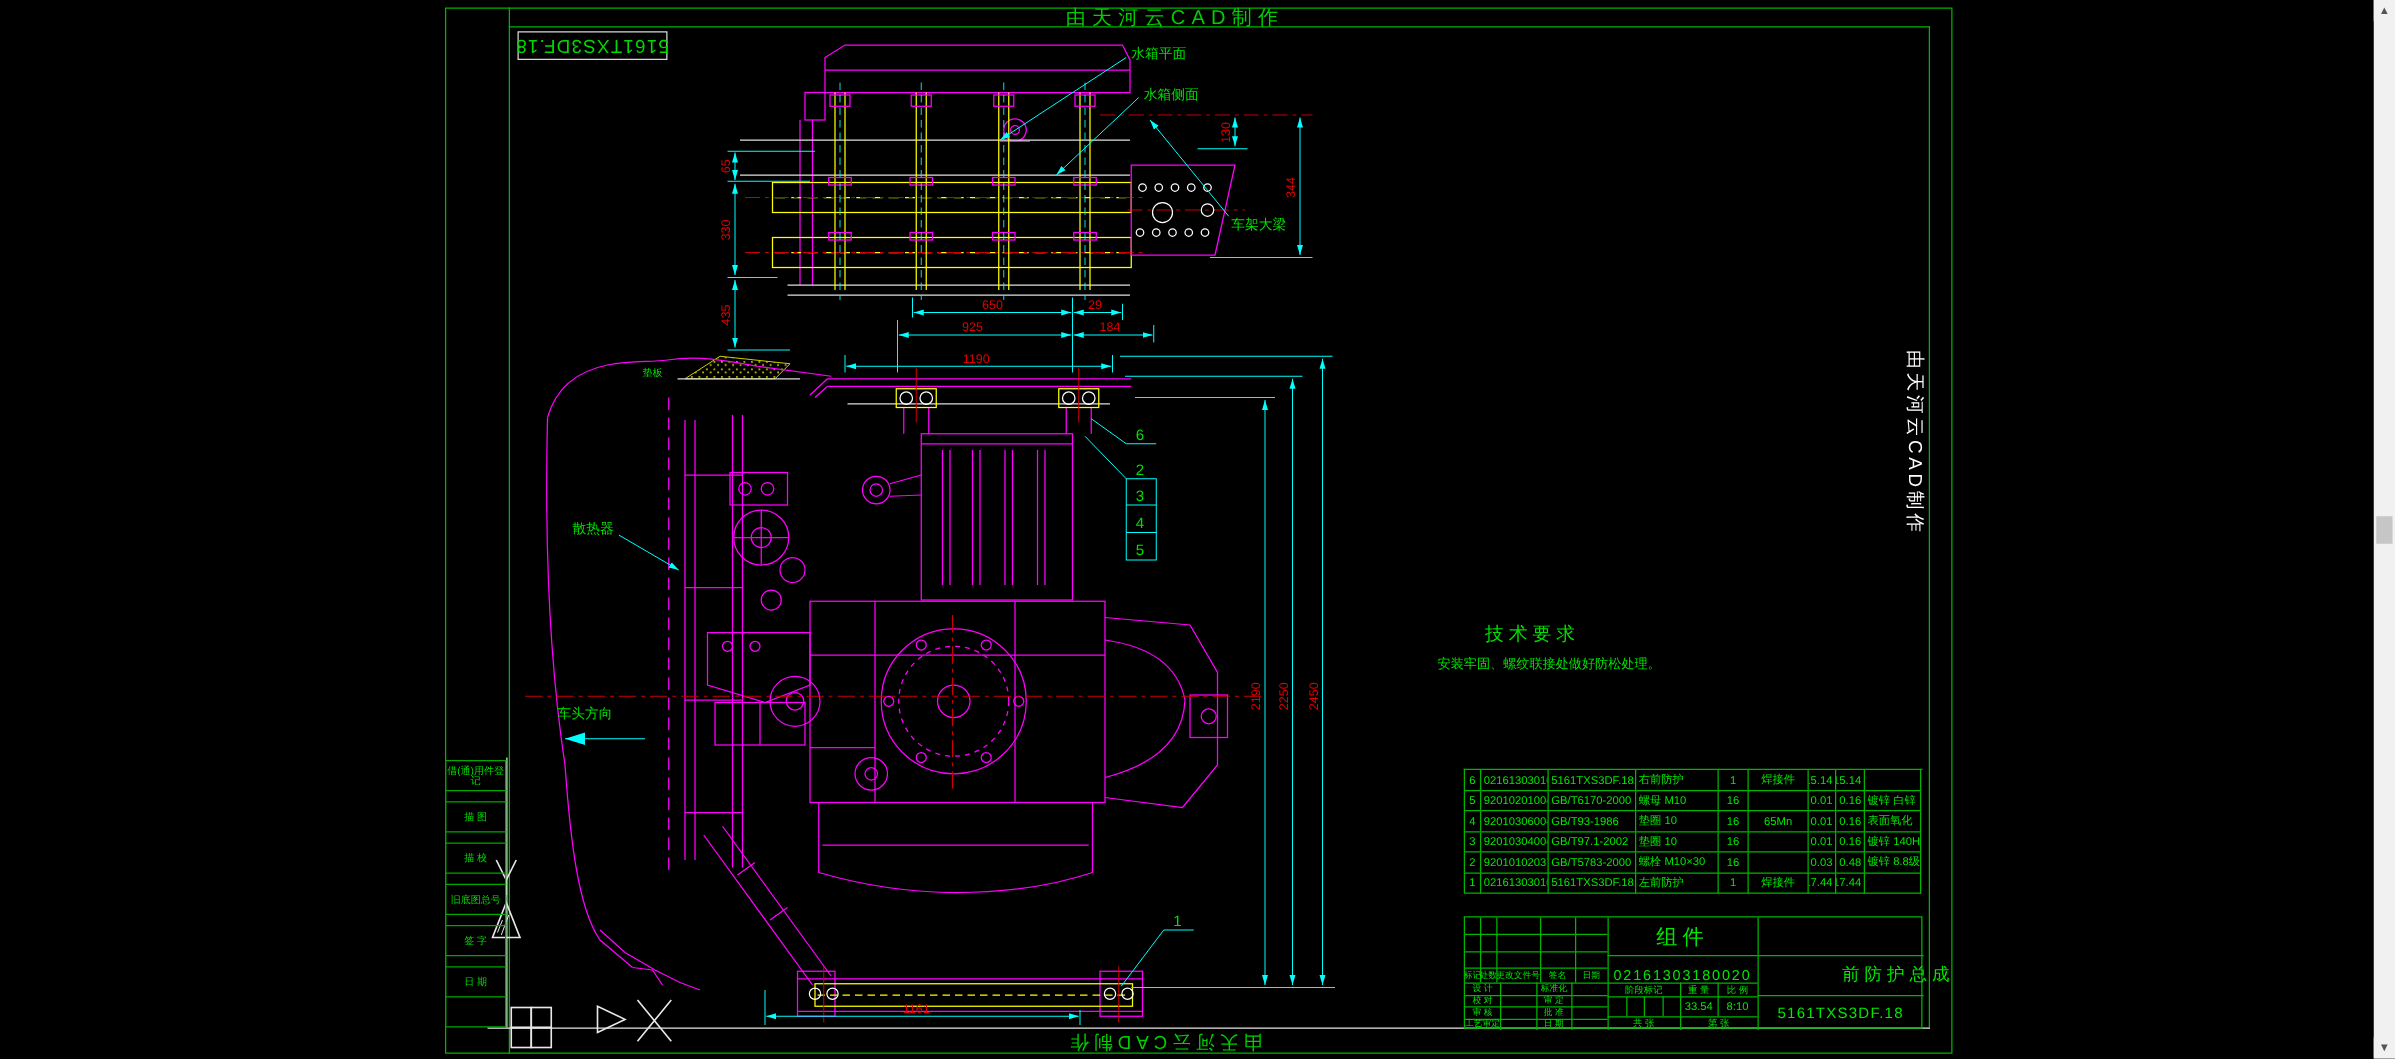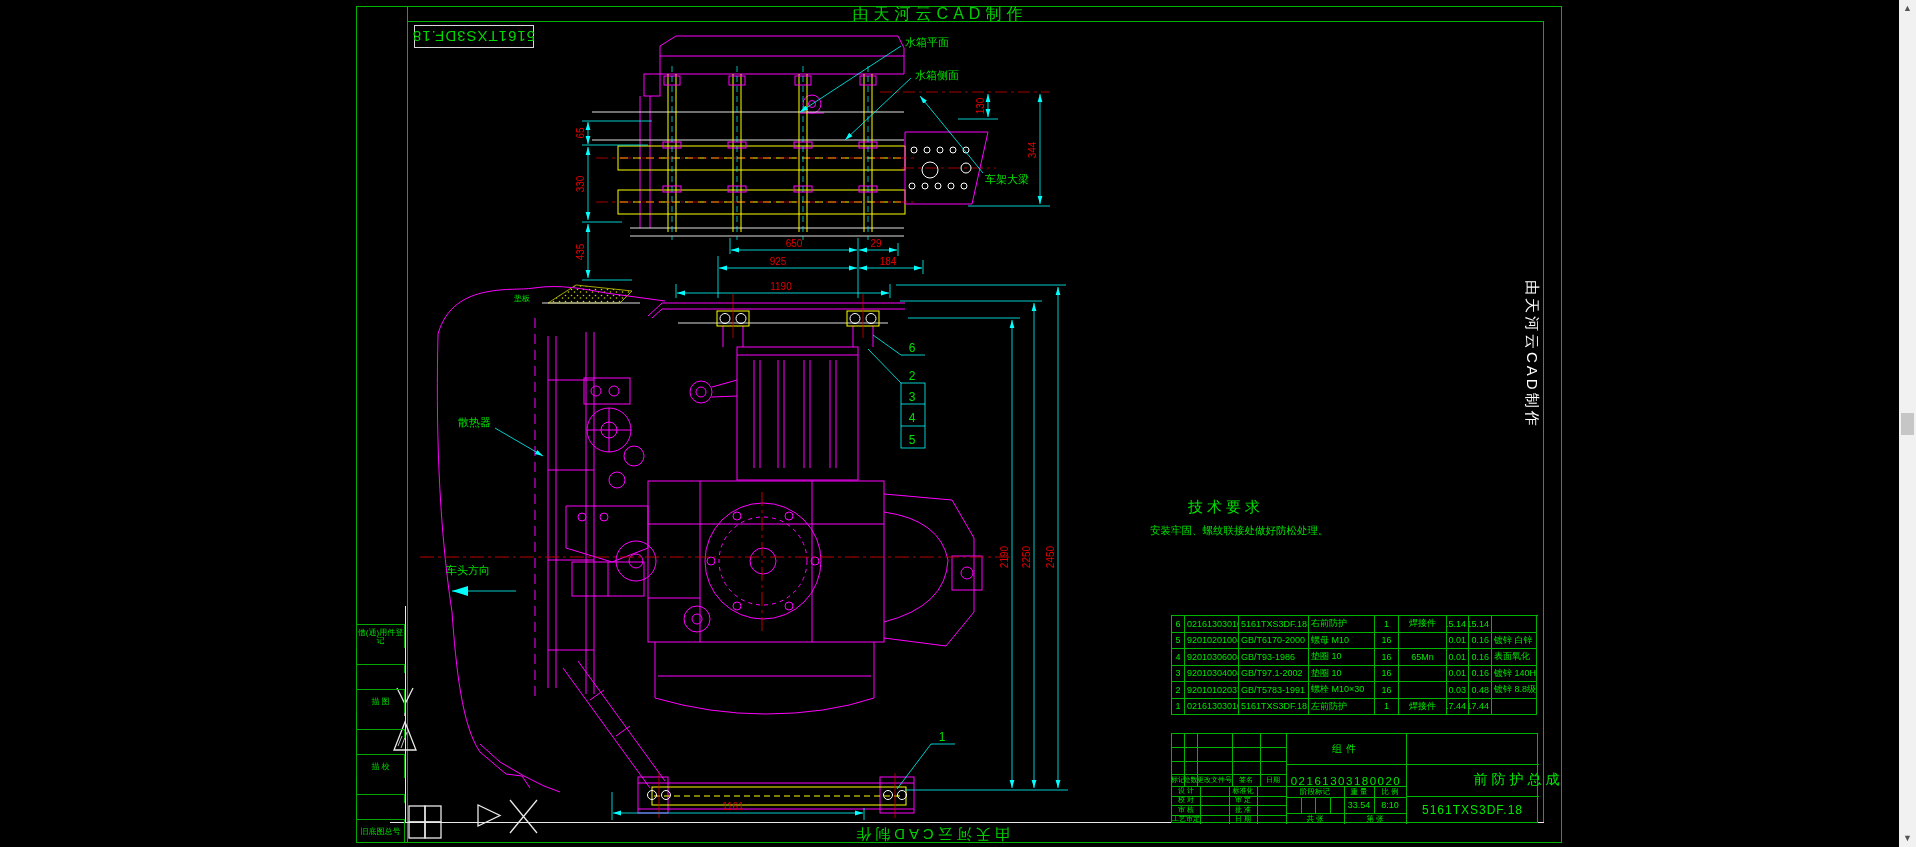--- a/index.html
+++ b/index.html
@@ -20,21 +20,21 @@
              transform:rotate(180deg);}
   .right-title{left:1521px;top:280px;width:20px;height:210px;color:#ffffff;font-size:15px;
                writing-mode:vertical-rl;text-orientation:sideways;letter-spacing:3px;}
   .corner-box{left:414px;top:25px;width:118px;height:21px;border:1px solid #d8d8d8;
               display:flex;align-items:center;justify-content:center;}
   .corner-box span{font-size:15px;color:#00d800;transform:rotate(180deg);letter-spacing:1px;}
   
   .strip{left:356px;top:608px;width:49px;}
   .strip .sbox{box-sizing:border-box;border:1px solid #00a800;border-bottom:none;width:49px;
                display:flex;align-items:center;justify-content:center;
-               font-size:8px;color:#00dd00;text-align:center;line-height:1;margin-top:16px;}
+               font-size:8px;color:#00dd00;text-align:center;line-height:1;}
   .strip .sbox:last-child{border-bottom:1px solid #00a800;}
   .lab{height:24px;} .gap{height:9px;} .tail{height:25px;}
   
   .bom{left:1171px;top:615px;width:367px;box-sizing:border-box;}
   .bom-rows{display:grid;grid-template-columns:13px 54px 70px 66px 24px 48px 22px 23px 45px;
             grid-auto-rows:16.5px;border-top:1px solid #00b400;border-left:1px solid #00b400;box-sizing:border-box;}
   .bc{box-sizing:border-box;border-right:1px solid #00b400;border-bottom:1px solid #00b400;
       font-size:9px;color:#00e800;display:flex;align-items:center;justify-content:center;
       overflow:hidden;white-space:nowrap;}
   .bc.a-l{justify-content:flex-start;padding-left:2px;}
@@ -42,21 +42,21 @@
   .bom-head{position:relative;height:19px;border-left:1px solid #00b400;border-bottom:1px solid #00b400;box-sizing:border-box;}
   .hc{position:absolute;box-sizing:border-box;border-right:1px solid #00b400;
       font-size:8.5px;color:#00e800;display:flex;align-items:center;justify-content:center;white-space:nowrap;}
   
   .tblk{left:1171px;top:733px;width:367px;height:90px;border:1px solid #00b400;box-sizing:border-box;}
   .tl{position:absolute;box-sizing:border-box;}
   .bL{border-left:1px solid #00b400;} .bT{border-top:1px solid #00b400;}
   .tc{position:absolute;display:flex;align-items:center;justify-content:center;
       color:#00e800;white-space:nowrap;overflow:hidden;}
   .f7{font-size:7px;} .f75{font-size:7.5px;} .f9{font-size:9px;}
-  .big{font-size:10px;letter-spacing:4px;}
+  .big{font-size:17px;letter-spacing:4px;}
   .num{font-size:11.5px;letter-spacing:1.5px;}
   .pname{font-size:14px;letter-spacing:4px;}
   .pcode{font-size:12px;letter-spacing:1px;}
 </style>
 </head>
 <body>
 
 <div class="stage">
 
   <svg class="abs" width="1916" height="847" viewBox="0 0 1916 847">
@@ -472,21 +472,21 @@
         <div class="bc a-l">9201030400401</div>
         <div class="bc a-l">GB/T97.1-2002</div>
         <div class="bc a-l">垫圈 10</div>
         <div class="bc">16</div>
         <div class="bc"></div>
         <div class="bc a-r">0.01</div>
         <div class="bc a-r">0.16</div>
         <div class="bc a-l">镀锌 140HV</div>
         <div class="bc">2</div>
         <div class="bc a-l">9201010203701</div>
-        <div class="bc a-l">GB/T5783-1991</div>
+        <div class="bc a-l">GB/T5783-2000</div>
         <div class="bc a-l">螺栓 M10×30</div>
         <div class="bc">16</div>
         <div class="bc"></div>
         <div class="bc a-r">0.03</div>
         <div class="bc a-r">0.48</div>
         <div class="bc a-l">镀锌 8.8级</div>
         <div class="bc">1</div>
         <div class="bc a-l">02161303010110</div>
         <div class="bc a-l">5161TXS3DF.18.1</div>
         <div class="bc a-l">左前防护</div>

